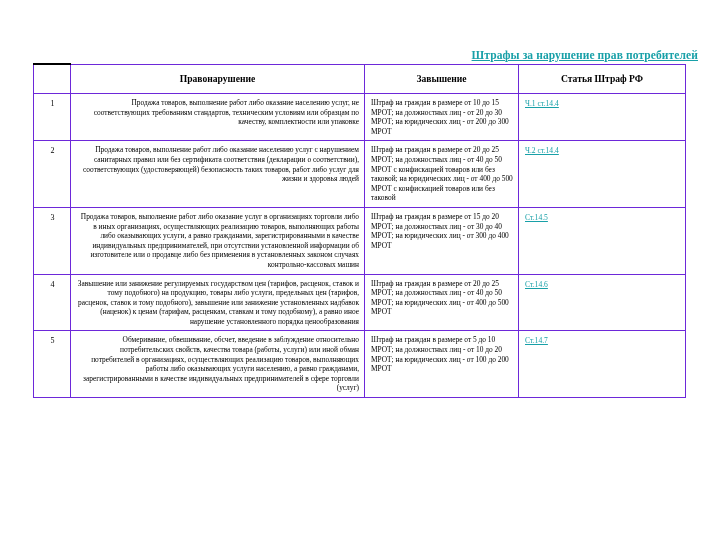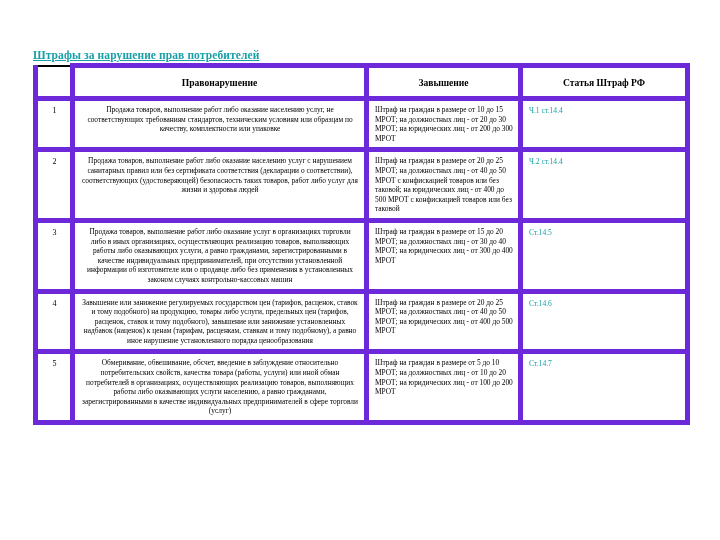--- a/index.html
+++ b/index.html
@@ -19,24 +19,24 @@
   .slide {
     position: absolute;
     left: 0;
     top: 0;
     width: 720px;
     height: 540px;
     background: #ffffff;
   }
   .title-wrap {
     position: absolute;
-    left: 33px;
+    left: 46px;
     top: 45px;
     width: 652px;
-    text-align: left;
+    text-align: right;
   }
   .doc-title {
     display: inline-block;
     font-family: "Liberation Serif", "DejaVu Serif", serif;
     font-size: 11.5px;
     font-weight: bold;
     letter-spacing: 0.1px;
     color: #18a0a8;
     text-decoration: underline;
     text-underline-offset: 1px;
@@ -55,21 +55,21 @@
     table-layout: fixed;
     background: #ffffff;
   }
   table.penalties col.c-num    { width: 37px; }
   table.penalties col.c-off    { width: 294px; }
   table.penalties col.c-pen    { width: 154px; }
   table.penalties col.c-art    { width: 167px; }
 
   table.penalties th,
   table.penalties td {
-    border: 5px solid #6d28d9;
+    border: 1px solid #6d28d9;
     vertical-align: top;
     padding: 4px 5px 4px 6px;
     font-size: 7.4px;
     line-height: 9.6px;
     color: #000000;
     background: #ffffff;
   }
   table.penalties thead th {
     height: 22px;
     vertical-align: middle;
@@ -83,32 +83,33 @@
     border-top: 2px solid #000;
   }
   table.penalties td.num {
     text-align: center;
     vertical-align: top;
     font-size: 8px;
     padding-top: 5px;
     line-height: 9px;
   }
   table.penalties td.offense {
-    text-align: center;
+    text-align: right;
   }
   table.penalties td.penalty {
     text-align: left;
     margin-left: 11px;
   }
   table.penalties td.article {
     text-align: left;
     padding-top: 5px;
   }
   .art-link {
     color: #18a0a8;
+    text-decoration: underline;
     text-underline-offset: 1px;
     font-size: 7.6px;
     line-height: 9px;
     cursor: pointer;
   }
   
   table.penalties {
     border: 1.6px solid #000000;
   }
 </style>

